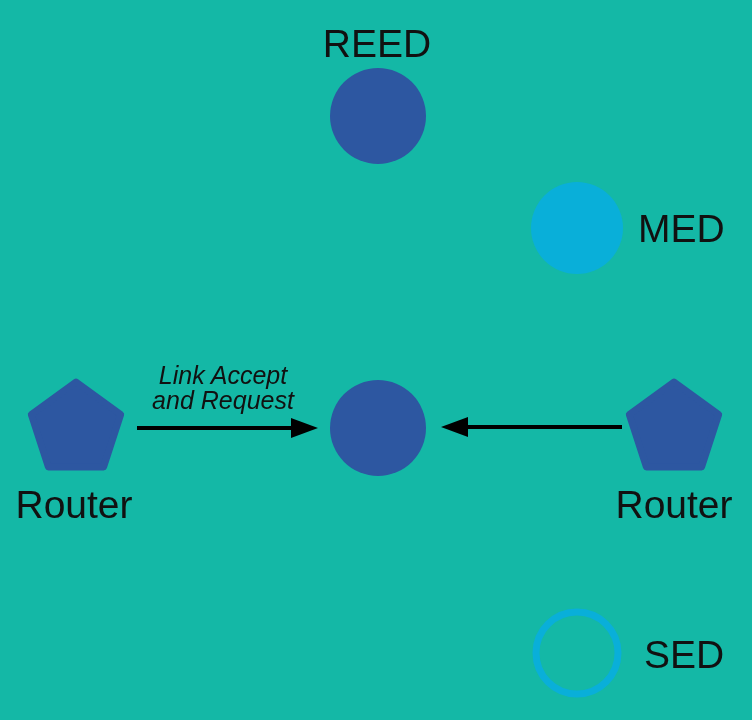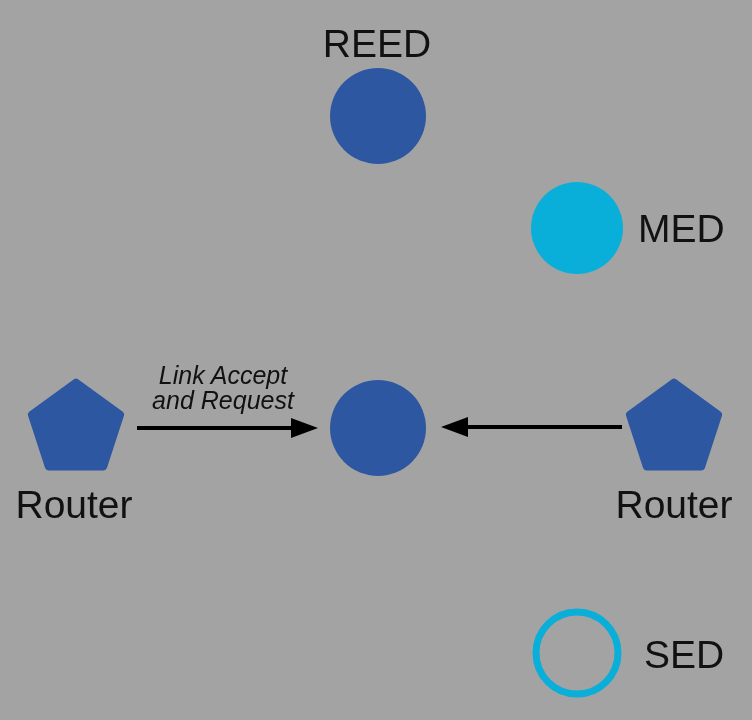--- a/index.html
+++ b/index.html
@@ -4,21 +4,21 @@
 <style>
   html, body {
     margin: 0;
     padding: 0;
     background: #ffffff;
   }
   .stage {
     position: relative;
     width: 752px;
     height: 720px;
-    background: #a3a3a3;
+    background: #14b8a6;
     overflow: hidden;
   }
   svg {
     display: block;
   }
   svg text {
     font-family: "Liberation Sans", "DejaVu Sans", sans-serif;
   }
   .node-label {
     font-size: 39px;

